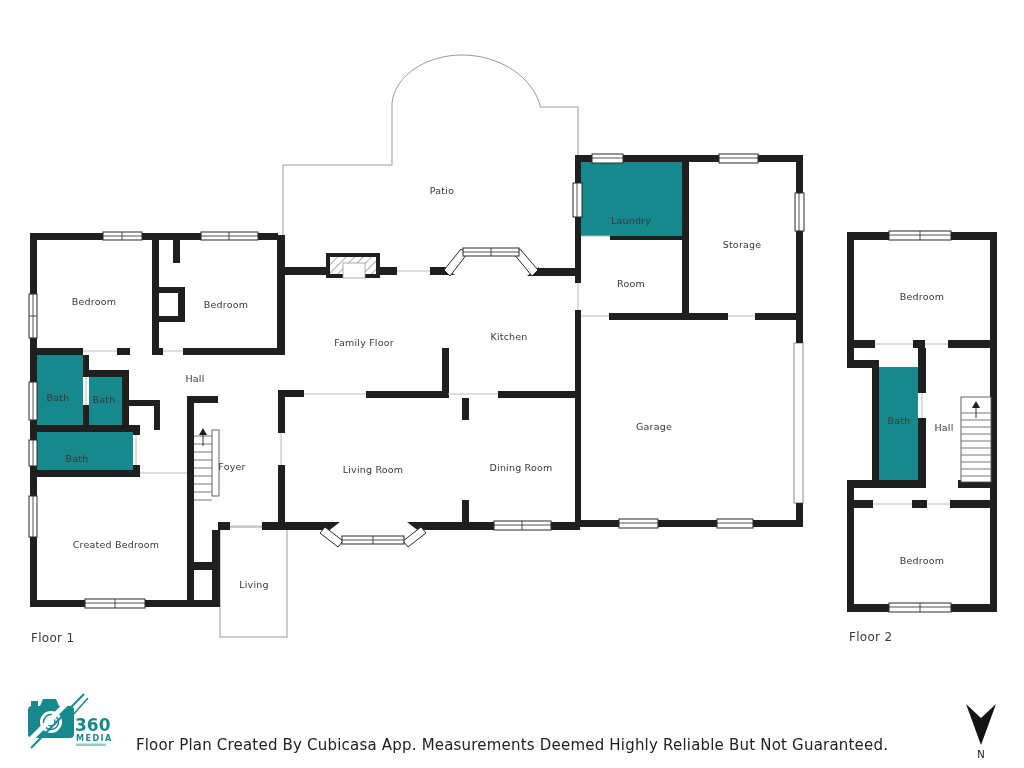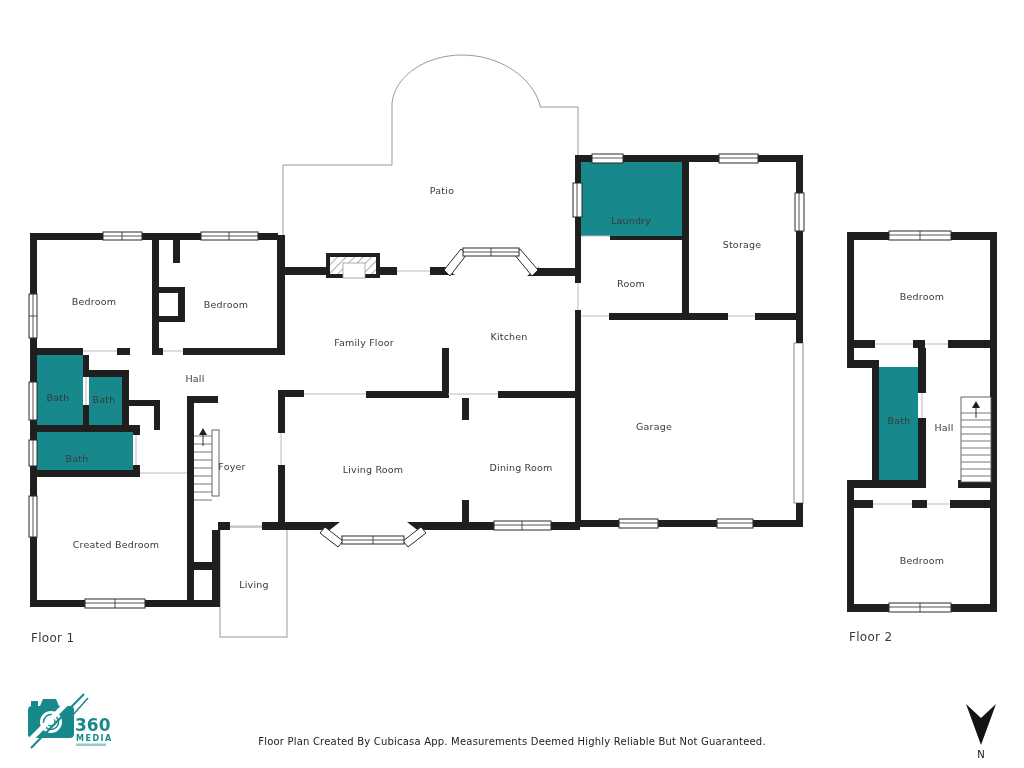--- a/index.html
+++ b/index.html
@@ -11,21 +11,21 @@
   #plan-svg{position:absolute;left:0;top:0;}
   .lbl{
     position:absolute;transform:translate(-50%,-50%);
     font-size:9.5px;color:#3a3a3a;white-space:nowrap;letter-spacing:.2px;
   }
   .lbl-floor{
     position:absolute;font-size:12px;color:#3a3a3a;white-space:nowrap;letter-spacing:.3px;
   }
   .footer{
     position:absolute;left:0;top:736px;width:100%;text-align:center;
-    font-size:10px;color:#222;letter-spacing:.2px;
+    font-size:15px;color:#222;letter-spacing:.2px;
   }
   .compass-n{
     position:absolute;left:981px;top:749px;transform:translateX(-50%);
     font-size:10px;color:#111;
   }
   #logo{position:absolute;left:26px;top:688px;}
 </style>
 </head>
 <body>
 

